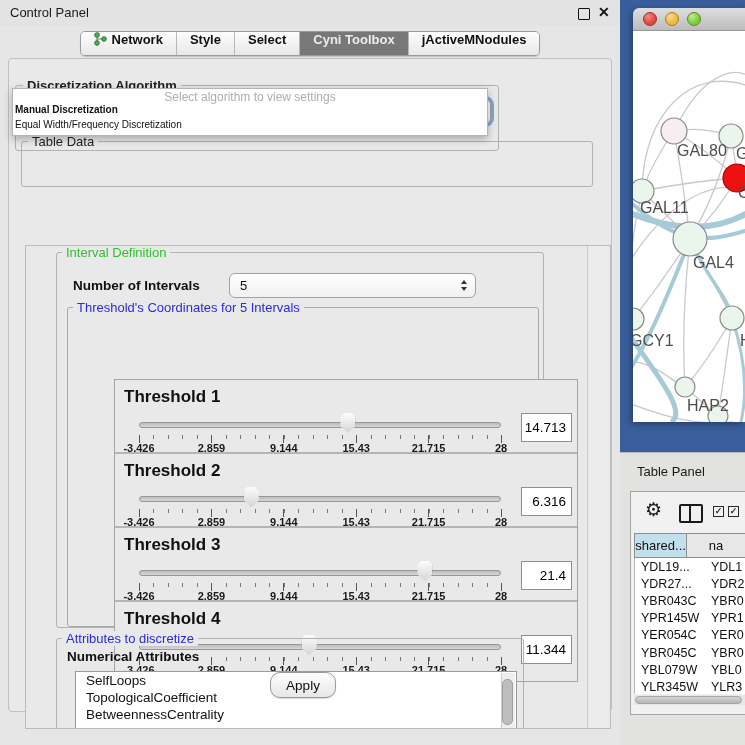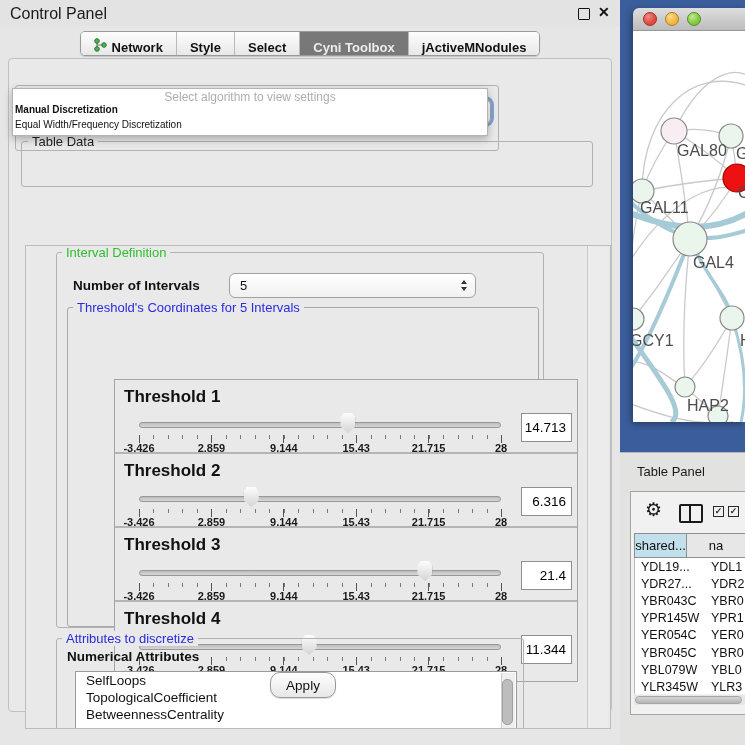--- a/index.html
+++ b/index.html
@@ -2,29 +2,29 @@
 <html><head>
 <meta charset="utf-8">
 <style>
   html,body{margin:0;padding:0}
   body{width:745px;height:745px;position:relative;overflow:hidden;
        font-family:"Liberation Sans",sans-serif;background:#E4E4E4;color:#111;}
   .abs{position:absolute}
   
   #left-panel{left:0;top:0;width:620px;height:745px;background:#E6E6E6}
   #cp-titlebar{left:0;top:0;width:620px;height:26px;background:#E3E3E3}
-  #cp-title{left:10px;top:5px;font-size:16px;color:#1a1a1a}
+  #cp-title{left:10px;top:5px;font-size:13px;color:#1a1a1a}
   #float-btn{left:578px;top:8px;width:10px;height:10px;border:1.6px solid #111;border-radius:1px}
   #close-btn{left:598px;top:4px;font-size:14px;font-weight:bold;color:#111}
   .tabrow{display:flex;justify-content:center}
   #top-tabs{left:0;top:31px;width:620px;height:25px}
   #bottom-tabs{left:0;top:703px;width:620px;height:25px;z-index:6}
   .tabset{display:flex;border:1px solid #9a9a9a;border-radius:5px;overflow:hidden;height:23px;
           box-shadow:0 1px 1px rgba(0,0,0,.15)}
-  .tab{display:flex;align-items:flex-end;gap:5px;padding:0 13px;font-size:13px;font-weight:bold;
+  .tab{display:flex;align-items:flex-start;gap:5px;padding:0 13px;font-size:13px;font-weight:bold;
        background:linear-gradient(#FDFDFD,#E8E8E8);color:#111;border-left:1px solid #b9b9b9;cursor:default}
   .tab:first-child{border-left:none}
   .tab-sel{background:#787878;color:#ECECEC}
   #main-box{left:8px;top:58px;width:602px;height:652px;background:#E9E9E9;
             border:1px solid #c0c0c0;border-radius:4px}
   .group{position:absolute;border:1px solid #b2b2b2;border-radius:3px}
   .legend{position:absolute;background:#E9E9E9;padding:0 4px;font-size:13px;white-space:nowrap;z-index:2}
   .legend-dark{color:#222;font-weight:bold}
   .legend-green{color:#2FBF2F}
   .legend-blue{color:#2A2AE0}
@@ -142,20 +142,21 @@
         </div>
         <div class="tab">
           <span>jActiveMNodules</span>
         </div>
       </div>
   </div>
 
   <div id="main-box" class="abs">
 
     <div class="group" style="left:6px;top:26px;width:482px;height:64px"></div>
+    <div class="legend legend-dark" style="left:14px;top:19px">Discretization Algorithm</div>
     <div class="combo combo-focused" style="left:14px;top:40px;width:468px">
       <span class="arrows">
           <i class="arr-up"></i>
           <i class="arr-dn"></i>
         </span>
     </div>
 
     <div class="group" style="left:12px;top:82px;width:570px;height:44px"></div>
     <div class="legend" style="left:19px;top:75px;color:#222">Table Data</div>
 

